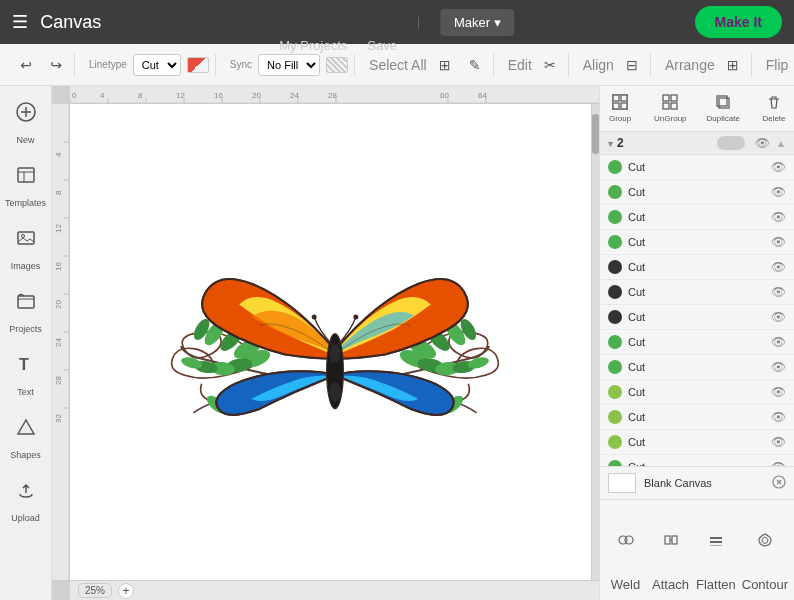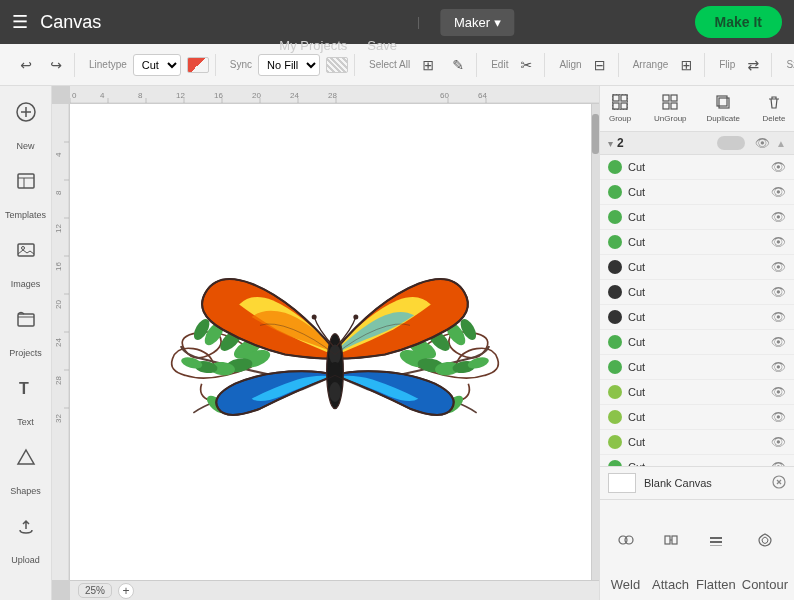--- a/index.html
+++ b/index.html
@@ -27,21 +27,21 @@
       border-radius: 4px;
       padding: 6px 14px;
       font-size: 13px;
       cursor: pointer;
       display: flex;
       align-items: center;
       gap: 4px;
     }
     .nav-make-btn {
       background: #00c853;
-      color: #14532d;
+      color: #701a75;
       border: none;
       border-radius: 20px;
       padding: 8px 20px;
       font-size: 14px;
       font-weight: 600;
       cursor: pointer;
     }
 
     
     .toolbar {
@@ -82,21 +82,21 @@
       color: #555;
       font-size: 14px;
     }
     .toolbar-color-swatch {
       width: 22px; height: 16px;
       border: 1px solid #ccc;
       border-radius: 2px;
       background: none;
       cursor: pointer;
     }
-    .toolbar-section-label { font-size: 10px; color: #888; white-space: nowrap; }
+    .toolbar-section-label { font-size: 14px; color: #888; white-space: nowrap; }
 
     
     .main-area {
       display: flex;
       height: calc(600px - 44px - 42px);
     }
 
     
     .left-sidebar {
       width: 52px;
@@ -105,21 +105,21 @@
       display: flex;
       flex-direction: column;
       align-items: center;
       padding-top: 8px;
       gap: 4px;
     }
     .sidebar-item {
       display: flex;
       flex-direction: column;
       align-items: center;
-      gap: 14px;
+      gap: 8px;
       padding: 8px 4px;
       cursor: pointer;
       border-radius: 4px;
       width: 46px;
     }
     .sidebar-item-icon { font-size: 20px; color: #555; }
     .sidebar-item-label { font-size: 9px; color: #555; }
 
     
     .canvas-area {

